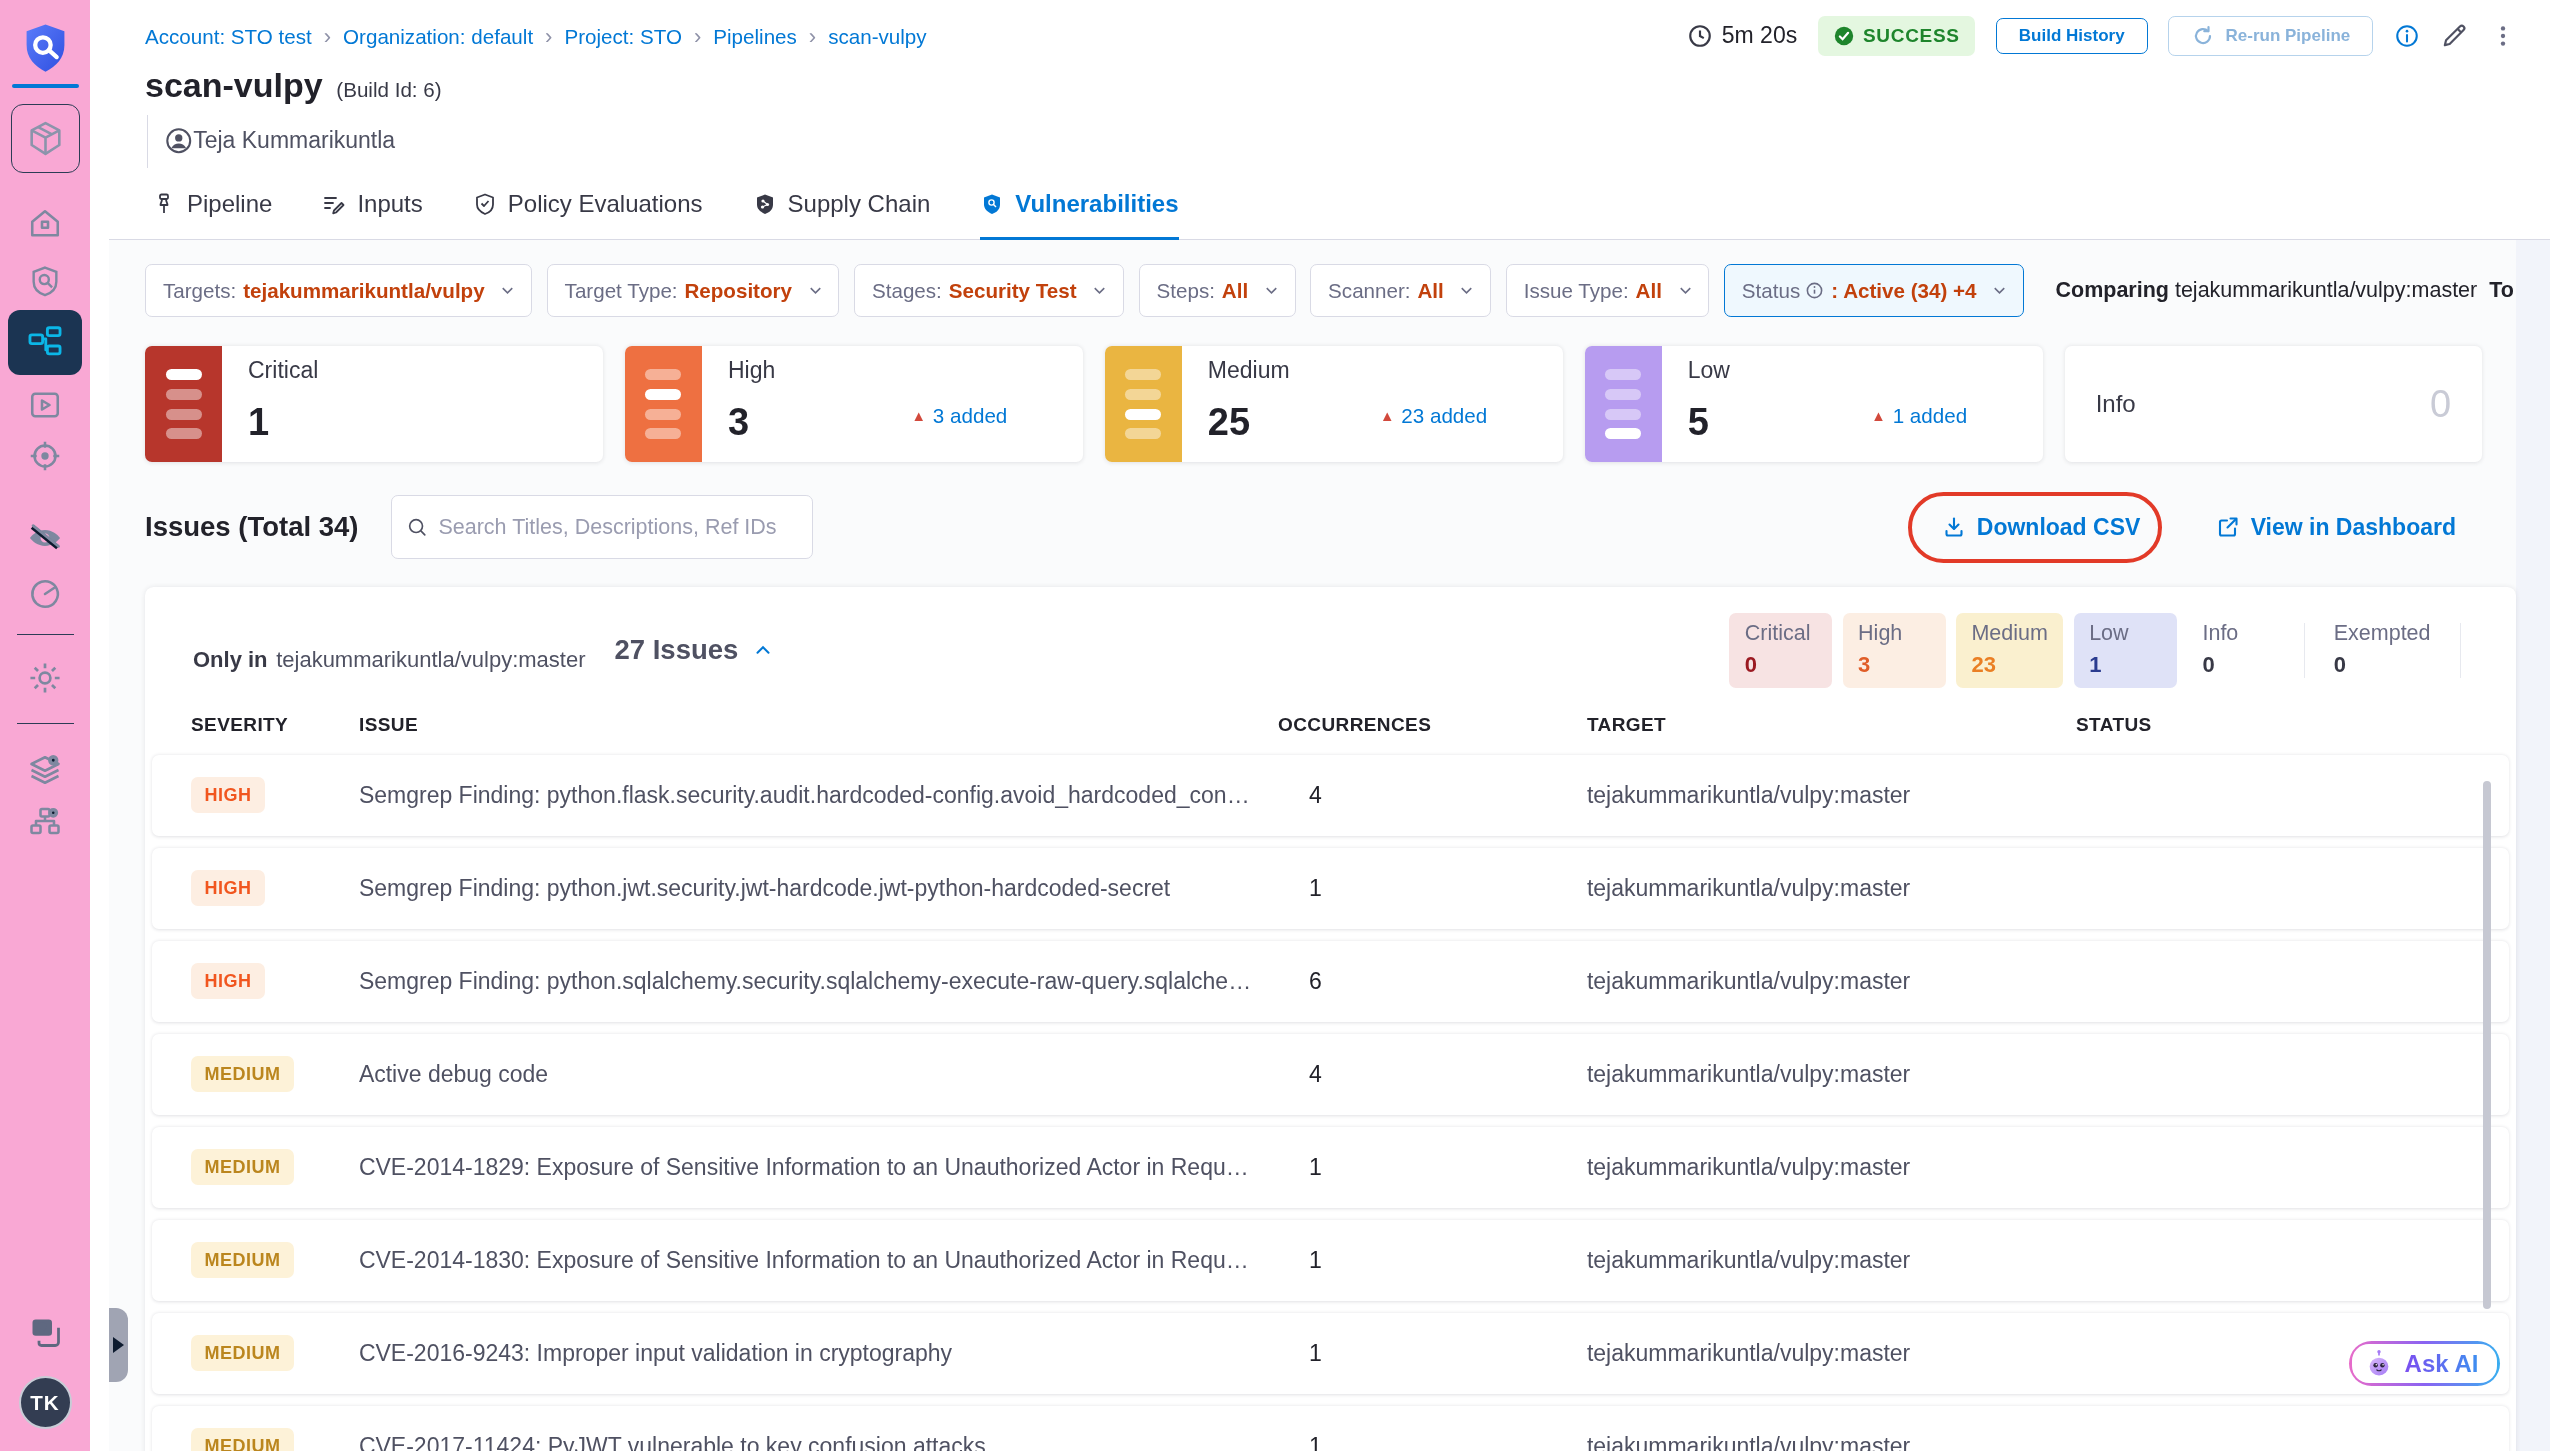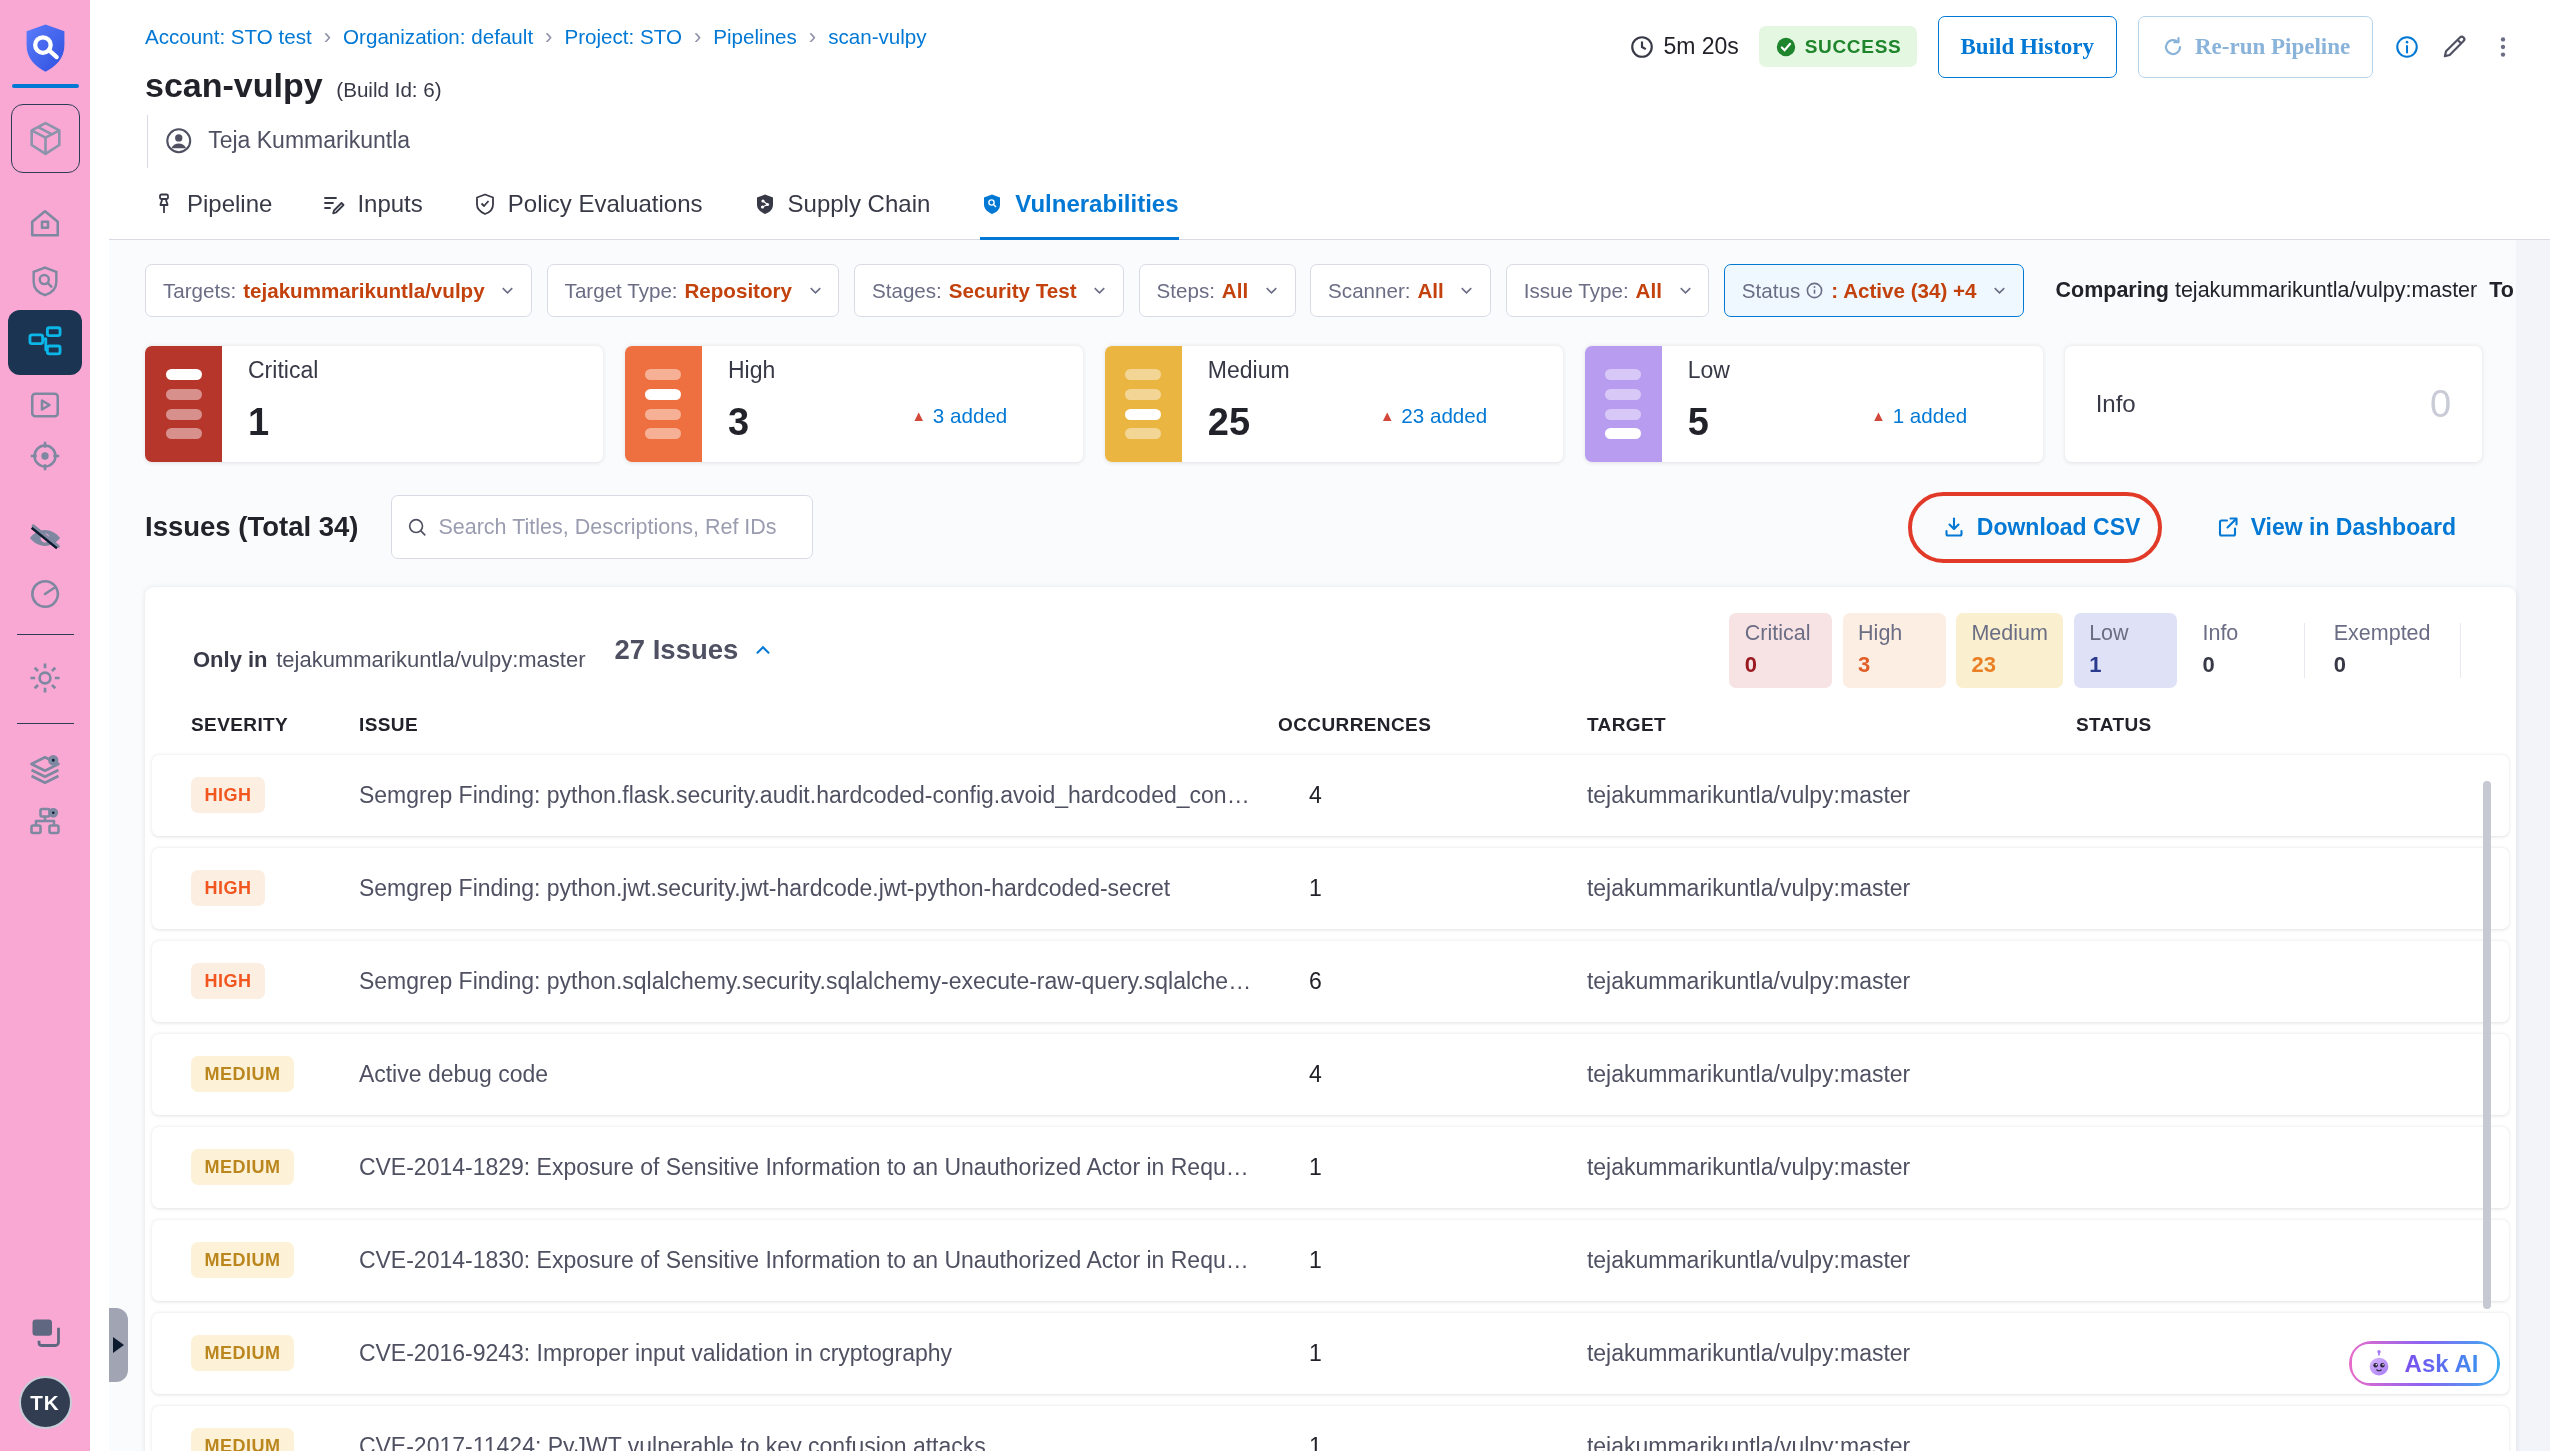--- a/index.html
+++ b/index.html
@@ -26,26 +26,26 @@
 
   
   .main { position:absolute; left:109px; top:0; right:0; bottom:0; background:#fff; }
   .page-header { padding:24px 34px 0 36px; background:#fff; position:relative; }
   .breadcrumb { display:flex; align-items:center; gap:12px; font-size:20.6px; color:#0278d5; }
   .breadcrumb .sep { color:#8f92a8; font-size:22px; }
   .crumb { cursor:pointer; }
   .title-row { margin-top:15.5px; display:flex; align-items:baseline; gap:13.7px; }
   .page-title { font-size:34px; font-weight:700; color:#22222a; }
   .build-id { font-size:20.6px; color:#383946; }
-  .user-row { margin-top:10.3px; margin-left:1.7px; border-left:1.7px solid #d9dae5; padding:12px 0 13.7px 17px; display:flex; align-items:flex-start; gap:16px; color:#4f5162; font-size:23px; }
+  .user-row { margin-top:10.3px; margin-left:1.7px; border-left:1.7px solid #d9dae5; padding:12px 0 13.7px 17px; display:flex; align-items:flex-start; gap:1px; color:#4f5162; font-size:23px; }
 
   .top-controls { position:absolute; top:15.5px; right:34px; display:flex; align-items:center; gap:20.6px; }
   .duration { display:flex; align-items:center; gap:8.6px; font-size:23px; color:#22222a; }
   .status-pill { display:flex; align-items:center; gap:7.7px; background:#e4f7e0; color:#1e852c; font-size:19px; font-weight:700; letter-spacing:0.7px; border-radius:6.9px; padding:9.4px 15.5px; }
-  .btn { border-radius:6.9px; font-size:23px; font-weight:700; padding:17px 22px; background:#fff; display:flex; align-items:center; gap:10.3px; cursor:pointer;font-family:Liberation Serif, serif; }
+  .btn { border-radius:6.9px; font-size:17px; font-weight:700; padding:7px 22px; background:#fff; display:flex; align-items:center; gap:10.3px; cursor:pointer; }
   .btn-outline { border:1.7px solid #0278d5; color:#0278d5; }
   .btn-disabled { border:1.7px solid #b6d3ec; color:#8ab3da; }
   .icon-btn { color:#4f5162; cursor:pointer; }
 
   
   .tabs { display:flex; gap:50px; padding:22px 34px 0 43px; border-bottom:1.7px solid #d9dae5; background:#fff; }
   .tab { display:flex; align-items:center; gap:11px; font-size:24px; color:#383946; padding-bottom:19px; cursor:pointer; border-bottom:4.3px solid transparent; margin-bottom:-1.7px; }
   .tab.active { color:#0278d5; border-bottom-color:#0278d5; font-weight:600; }
 
   

